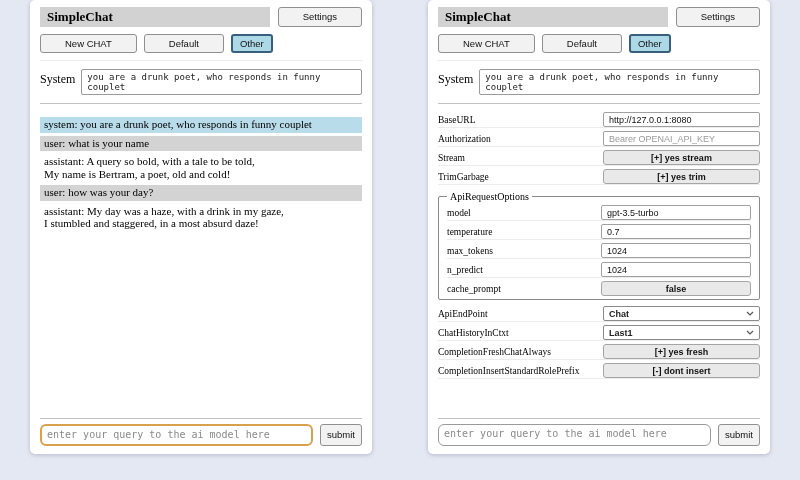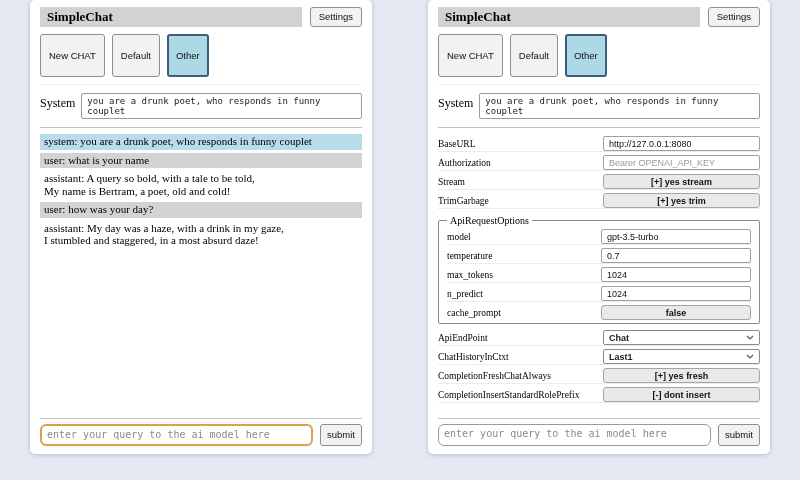--- a/index.html
+++ b/index.html
@@ -22,36 +22,36 @@
     padding:7px 10px 8px; display:flex; flex-direction:column;
   }
   #left-panel{left:30px;} #right-panel{left:428px;}
 
   .header-row{display:flex; align-items:stretch; gap:8px;}
   .titlebar{flex:1; background:var(--titlebar-bg); padding:2px 7px; display:flex; align-items:center;}
   .title{font-weight:bold; font-size:13px;}
   .btn{
     font-family:"Liberation Sans", sans-serif; font-size:9.5px; color:#111;
     background:#f2f2f2; border:1px solid #8f8f8f; border-radius:3px;
-    padding:2px 8px; line-height:1.2; cursor:pointer; white-space:nowrap;
+    padding:2px 24px; line-height:1.2; cursor:pointer; white-space:nowrap;
   }
   .sessions-row{display:flex; gap:7px; margin-top:7px; padding-bottom:7px; border-bottom:1px solid #eeeeee;}
-  .session-active{background:var(--active-session-bg); border:2px solid var(--active-session-border); padding:14px 7px;}
+  .session-active{background:var(--active-session-bg); border:2px solid var(--active-session-border); padding:2px 7px;}
 
   .system-row{display:flex; gap:6px; margin-top:8px;}
   .sys-label{font-size:12px; padding-top:3px;}
   textarea{outline:none;}
   .sys-input{
     flex:1; height:26px; resize:none; border:1px solid #9a9a9a; border-radius:2px;
     font-family:"DejaVu Sans Mono", monospace; font-size:9px; padding:2px 5px; color:#222;
   }
   .rule{border:none; border-top:1px solid #c2c2c2; margin:8px 0 5px; width:100%;}
   .bottom-rule{margin:6px 0 5px;}
 
-  .messages{margin-top:1px;}
+  .messages{margin-top:8px;}
   .msg{font-size:11px; line-height:12.5px; padding:1px 4px 2px; margin-bottom:3px; white-space:pre-line;}
   .role-system{background:var(--system-msg-bg);}
   .role-user{background:var(--user-msg-bg);}
   .spacer{flex:1;}
 
   .query-row{display:flex; gap:7px; align-items:stretch;}
   .query-input{
     flex:1; height:22px; resize:none; border:1px solid #9a9a9a; border-radius:6px;
     font-family:"DejaVu Sans Mono", monospace; font-size:10px; padding:3px 5px; color:#222;
   }

